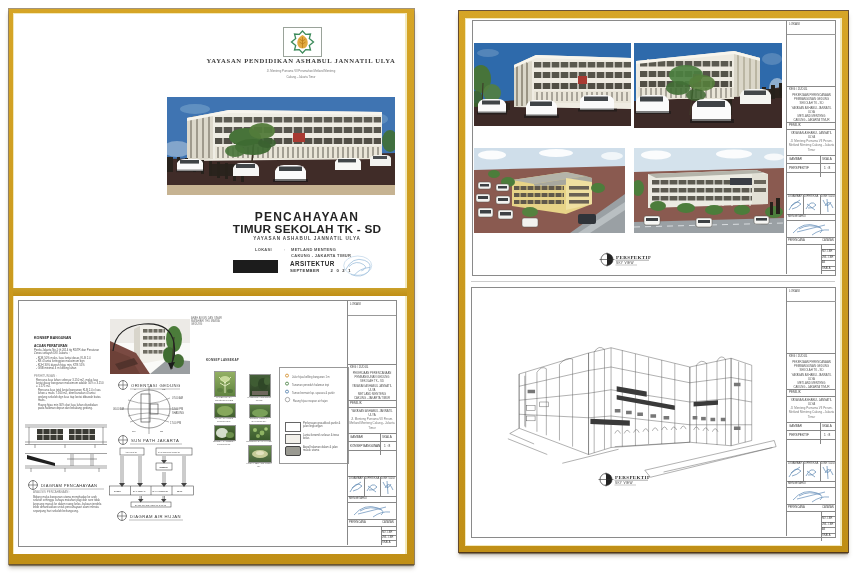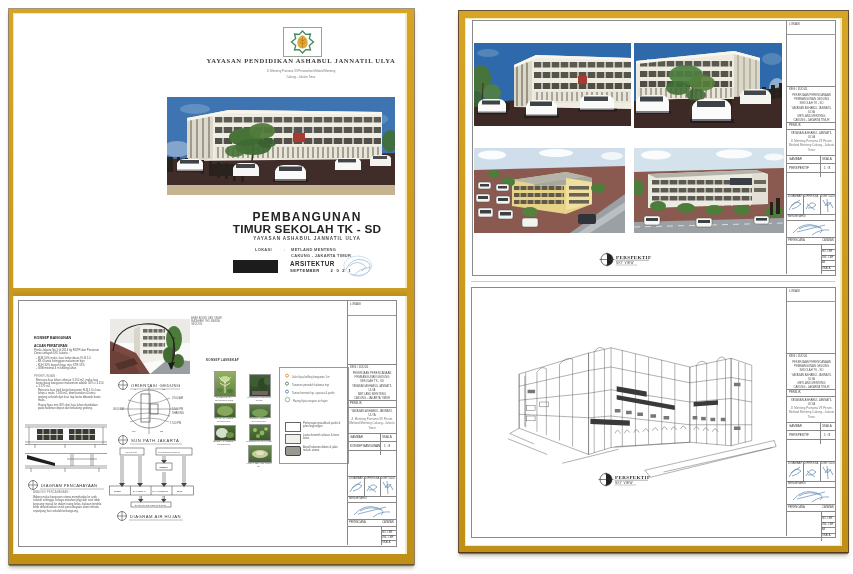--- a/index.html
+++ b/index.html
@@ -110,21 +110,21 @@
         <rect x="112" y="69.5" width="23" height="4.5" fill="#3f4346"></rect>
         <rect x="106" y="82" width="35" height="3" fill="#141414" opacity="0.6"></rect>
         <path d="M168 65 Q170 61 176 61 L187 61 Q193 61 194 65 L194 73 L168 73 Z" fill="#f8f8f6"></path>
         <rect x="171" y="62" width="18" height="3.4" fill="#43474a"></rect>
         <path d="M203 61 Q205 58 210 58 L218 58 Q223 58 224 61 L224 69 L203 69 Z" fill="#f2f2ef"></path>
         <rect x="206" y="59" width="14" height="3" fill="#4a4e52"></rect>
       </g>
     </svg>
   </div>
 
-  <div class="abs" style="left:157px;top:210px;width:300px;text-align:center;font-weight:bold;font-size:12px;letter-spacing:1.2px;color:#232323;white-space:nowrap;">PEMBANGUNAN</div>
+  <div class="abs" style="left:157px;top:210px;width:300px;text-align:center;font-weight:bold;font-size:12px;letter-spacing:1.2px;color:#232323;white-space:nowrap;">PENCAHAYAAN</div>
 
   <div class="abs" style="left:157px;top:221.5px;width:300px;text-align:center;font-weight:bold;font-size:11.8px;letter-spacing:0.2px;color:#232323;white-space:nowrap;">TIMUR SEKOLAH TK - SD</div>
 
   <div class="abs" style="left:157px;top:235.5px;width:300px;text-align:center;font-weight:bold;font-size:4.6px;letter-spacing:0.9px;color:#4a4a4a;white-space:nowrap;">YAYASAN ASHABUL JANNATIL ULYA</div>
 
   <div class="abs" style="left:255px;top:247px;font-size:4px;font-weight:bold;color:#555;letter-spacing:0.3px;">LOKASI</div>
 
   <div class="abs" style="left:284px;top:247px;font-size:4px;color:#555;">:</div>
 
   <div class="abs" style="left:291px;top:247px;font-size:4px;font-weight:bold;color:#555;letter-spacing:0.3px;">METLAND MENTENG</div>

